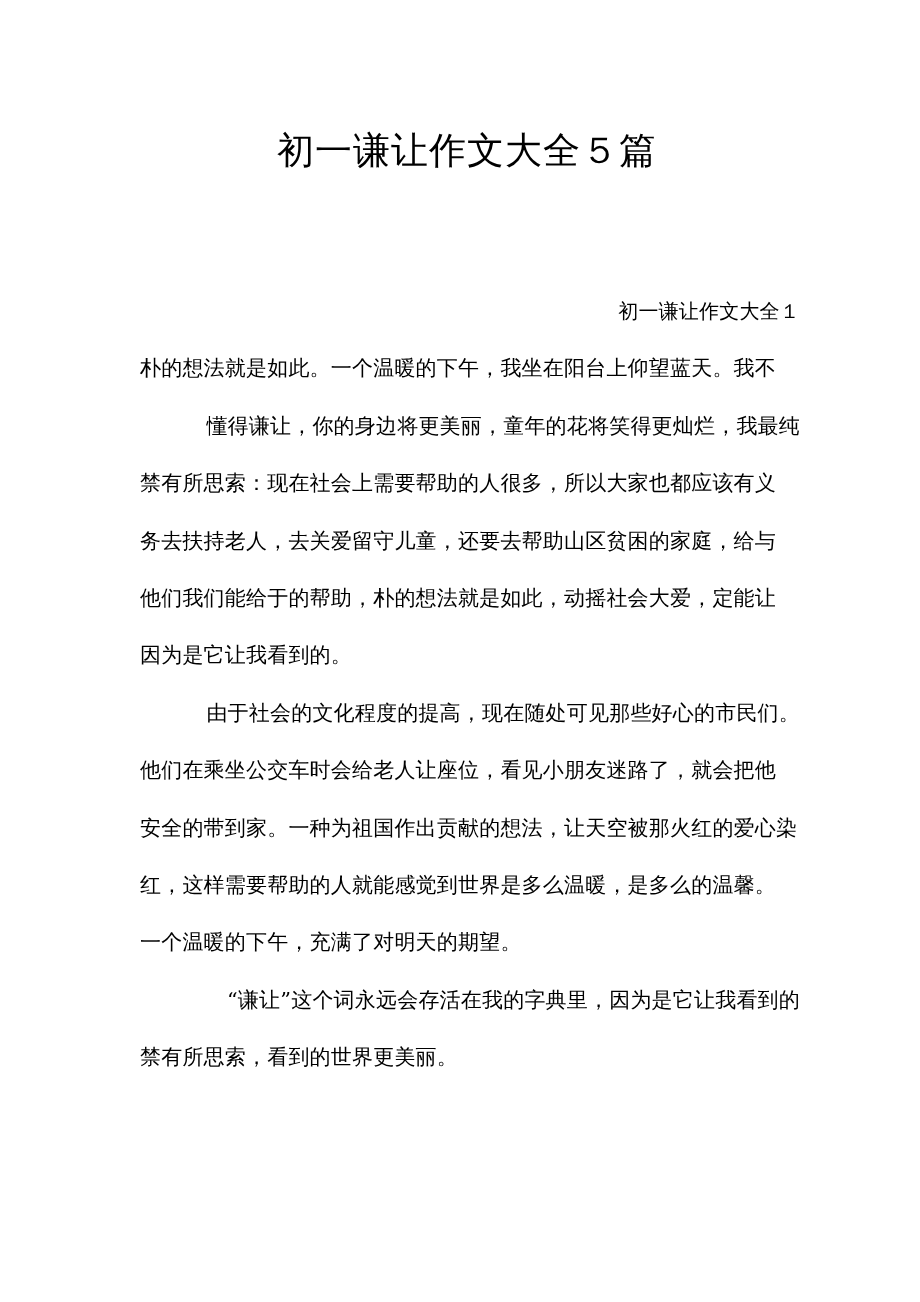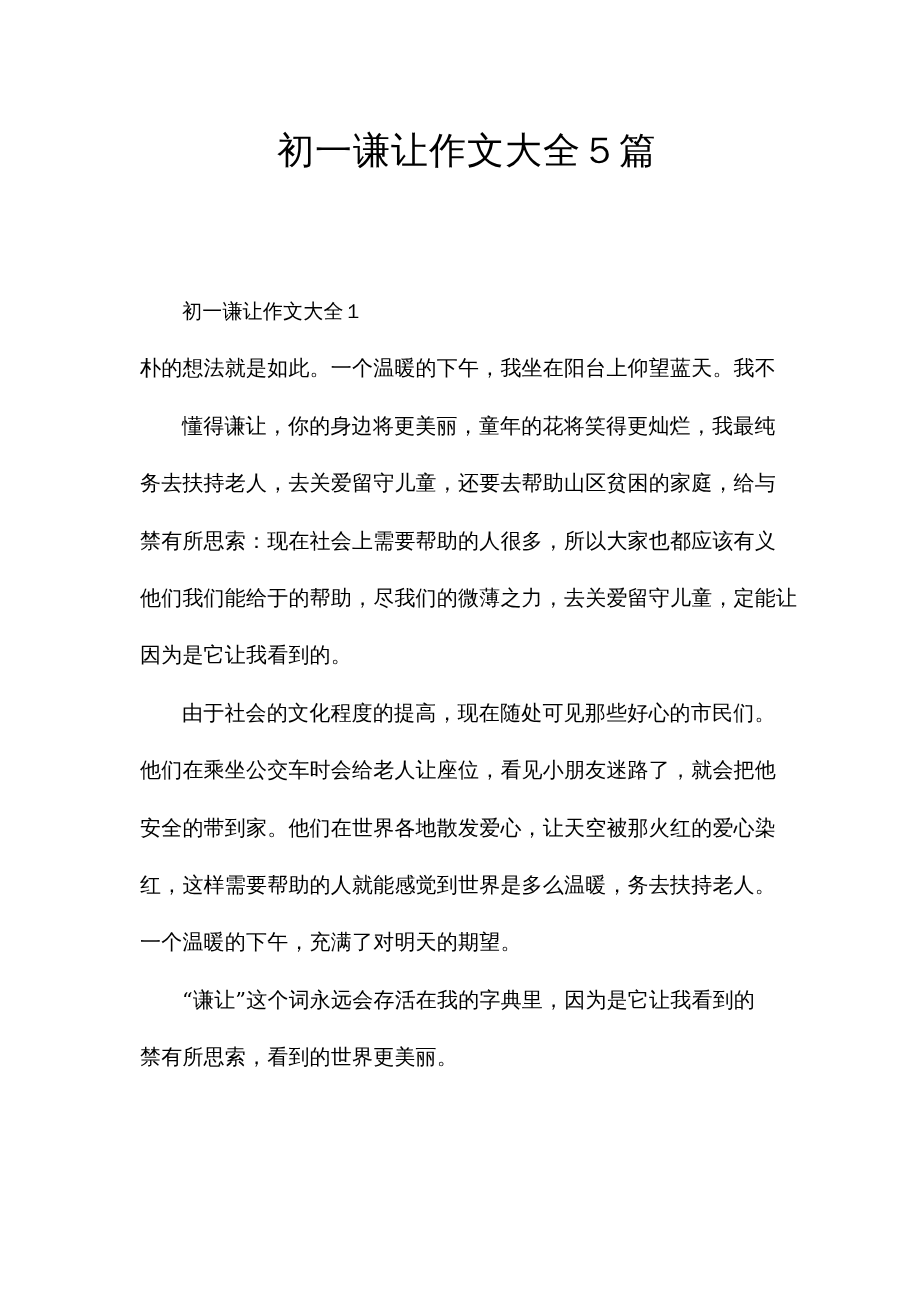--- a/index.html
+++ b/index.html
@@ -47,50 +47,51 @@
     }
     .line {
       display: block;
       height: 57.4px;
       line-height: 44px;
       white-space: nowrap;
       letter-spacing: 0.2px;
     }
     .indent {
       padding-left: 42px;
+      text-align: right;
     }
     .section-heading {
       font-size: 20px;
     }
   </style>
 </head>
 <body>
 
 <div class="page">
 
   <h1 class="doc-title">初一谦让作文大全５篇</h1>
 
   <div class="body">
 
     <span class="line indent section-heading">初一谦让作文大全１</span>
 
     <div>
       <span class="line">朴的想法就是如此。一个温暖的下午，我坐在阳台上仰望蓝天。我不</span>
       <span class="line indent">懂得谦让，你的身边将更美丽，童年的花将笑得更灿烂，我最纯</span>
+      <span class="line">禁有所思索：现在社会上需要帮助的人很多，所以大家也都应该有义</span>
       <span class="line">务去扶持老人，去关爱留守儿童，还要去帮助山区贫困的家庭，给与</span>
-      <span class="line">禁有所思索：现在社会上需要帮助的人很多，所以大家也都应该有义</span>
-      <span class="line">他们我们能给于的帮助，尽我们的微薄之力，去关爱留守儿童，定能让</span>
+      <span class="line">他们我们能给于的帮助，朴的想法就是如此，动摇社会大爱，定能让</span>
       <span class="line">因为是它让我看到的。</span>
     </div>
 
     <div>
       <span class="line indent">由于社会的文化程度的提高，现在随处可见那些好心的市民们。</span>
       <span class="line">他们在乘坐公交车时会给老人让座位，看见小朋友迷路了，就会把他</span>
-      <span class="line">安全的带到家。他们在世界各地散发爱心，让天空被那火红的爱心染</span>
-      <span class="line">红，这样需要帮助的人就能感觉到世界是多么温暖，务去扶持老人。</span>
+      <span class="line">安全的带到家。一种为祖国作出贡献的想法，让天空被那火红的爱心染</span>
+      <span class="line">红，这样需要帮助的人就能感觉到世界是多么温暖，是多么的温馨。</span>
       <span class="line">一个温暖的下午，充满了对明天的期望。</span>
     </div>
 
 
     <div>
       <span class="line indent">“谦让”这个词永远会存活在我的字典里，因为是它让我看到的</span>
       <span class="line">禁有所思索，看到的世界更美丽。</span>
     </div>
 
   </div>

